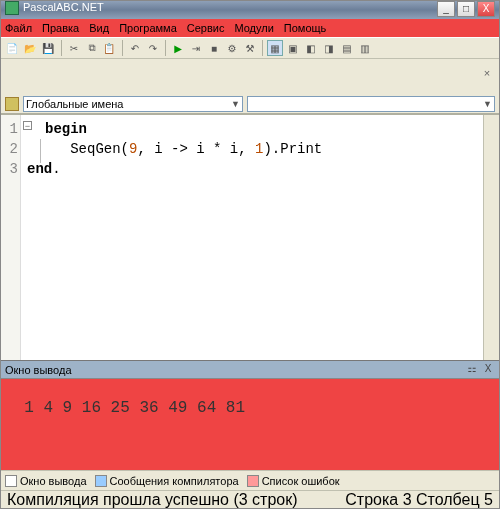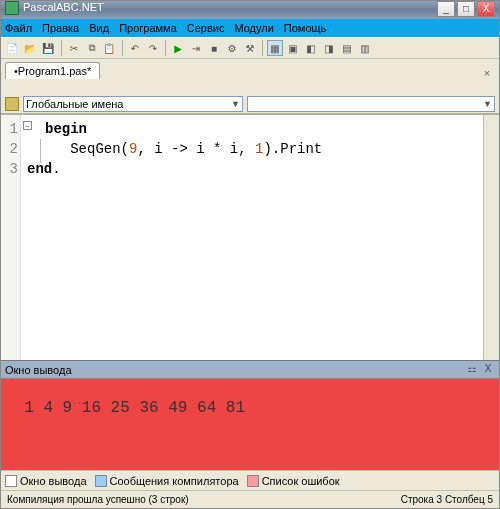--- a/index.html
+++ b/index.html
@@ -32,21 +32,21 @@
   .win-btn {
     width: 18px; height: 16px;
     background: linear-gradient(#fafafa,#ddd);
     border: 1px solid #888;
     font-size: 10px; line-height: 14px; text-align: center;
     color: #333; cursor: default;
   }
   .win-btn.close { background: linear-gradient(#f88,#d44); color:#fff; }
   .menubar {
     height: 18px;
-    background: #0ea5e9;
+    background: #ef4444;
     display: flex;
     align-items: center;
     padding: 0 4px;
     gap: 10px;
   }
   .menubar span { cursor: default; }
   .toolbar {
     height: 22px;
     background: #ece9d8;
     border-top: 1px solid #fff;
@@ -184,21 +184,21 @@
   .bt-icon { width:12px; height:12px; border:1px solid #888; }
   .bt-icon.out { background:#fff; }
   .bt-icon.err { background:#f99; }
   .bt-icon.msg { background:#9cf; }
   .statusbar {
     height: 18px;
     background: #ece9d8;
     border-top:1px solid #c0c0b0;
     display:flex; align-items:center;
     padding: 0 6px;
-    font-size: 10px;
+    font-size: 16px;
   }
   .statusbar .stat-left { flex:1; }
   .code-line { padding-left: 18px; }
   .code-line.first { padding-left: 0; }
 </style>
 </head>
 <body>
 
 <div class="titlebar">
   <div class="app-icon"></div>
@@ -240,23 +240,20 @@
   <div class="tb-sep"></div>
   <div class="tb-btn blue">▦</div>
   <div class="tb-btn">▣</div>
   <div class="tb-btn">◧</div>
   <div class="tb-btn">◨</div>
   <div class="tb-btn">▤</div>
   <div class="tb-btn">▥</div>
 </div>
 
 <div class="tabstrip">
-  <div class="tab">
-    <span>•Program1.pas*</span>
-  </div>
   <div class="tab-close">×</div>
 </div>
 
 <div class="scope-row">
   <div class="scope-icon"></div>
   <div class="scope-select">
     <span>Глобальные имена</span>
     <span class="arrow">▼</span>
   </div>
   <div class="scope-select" style="flex:1">

